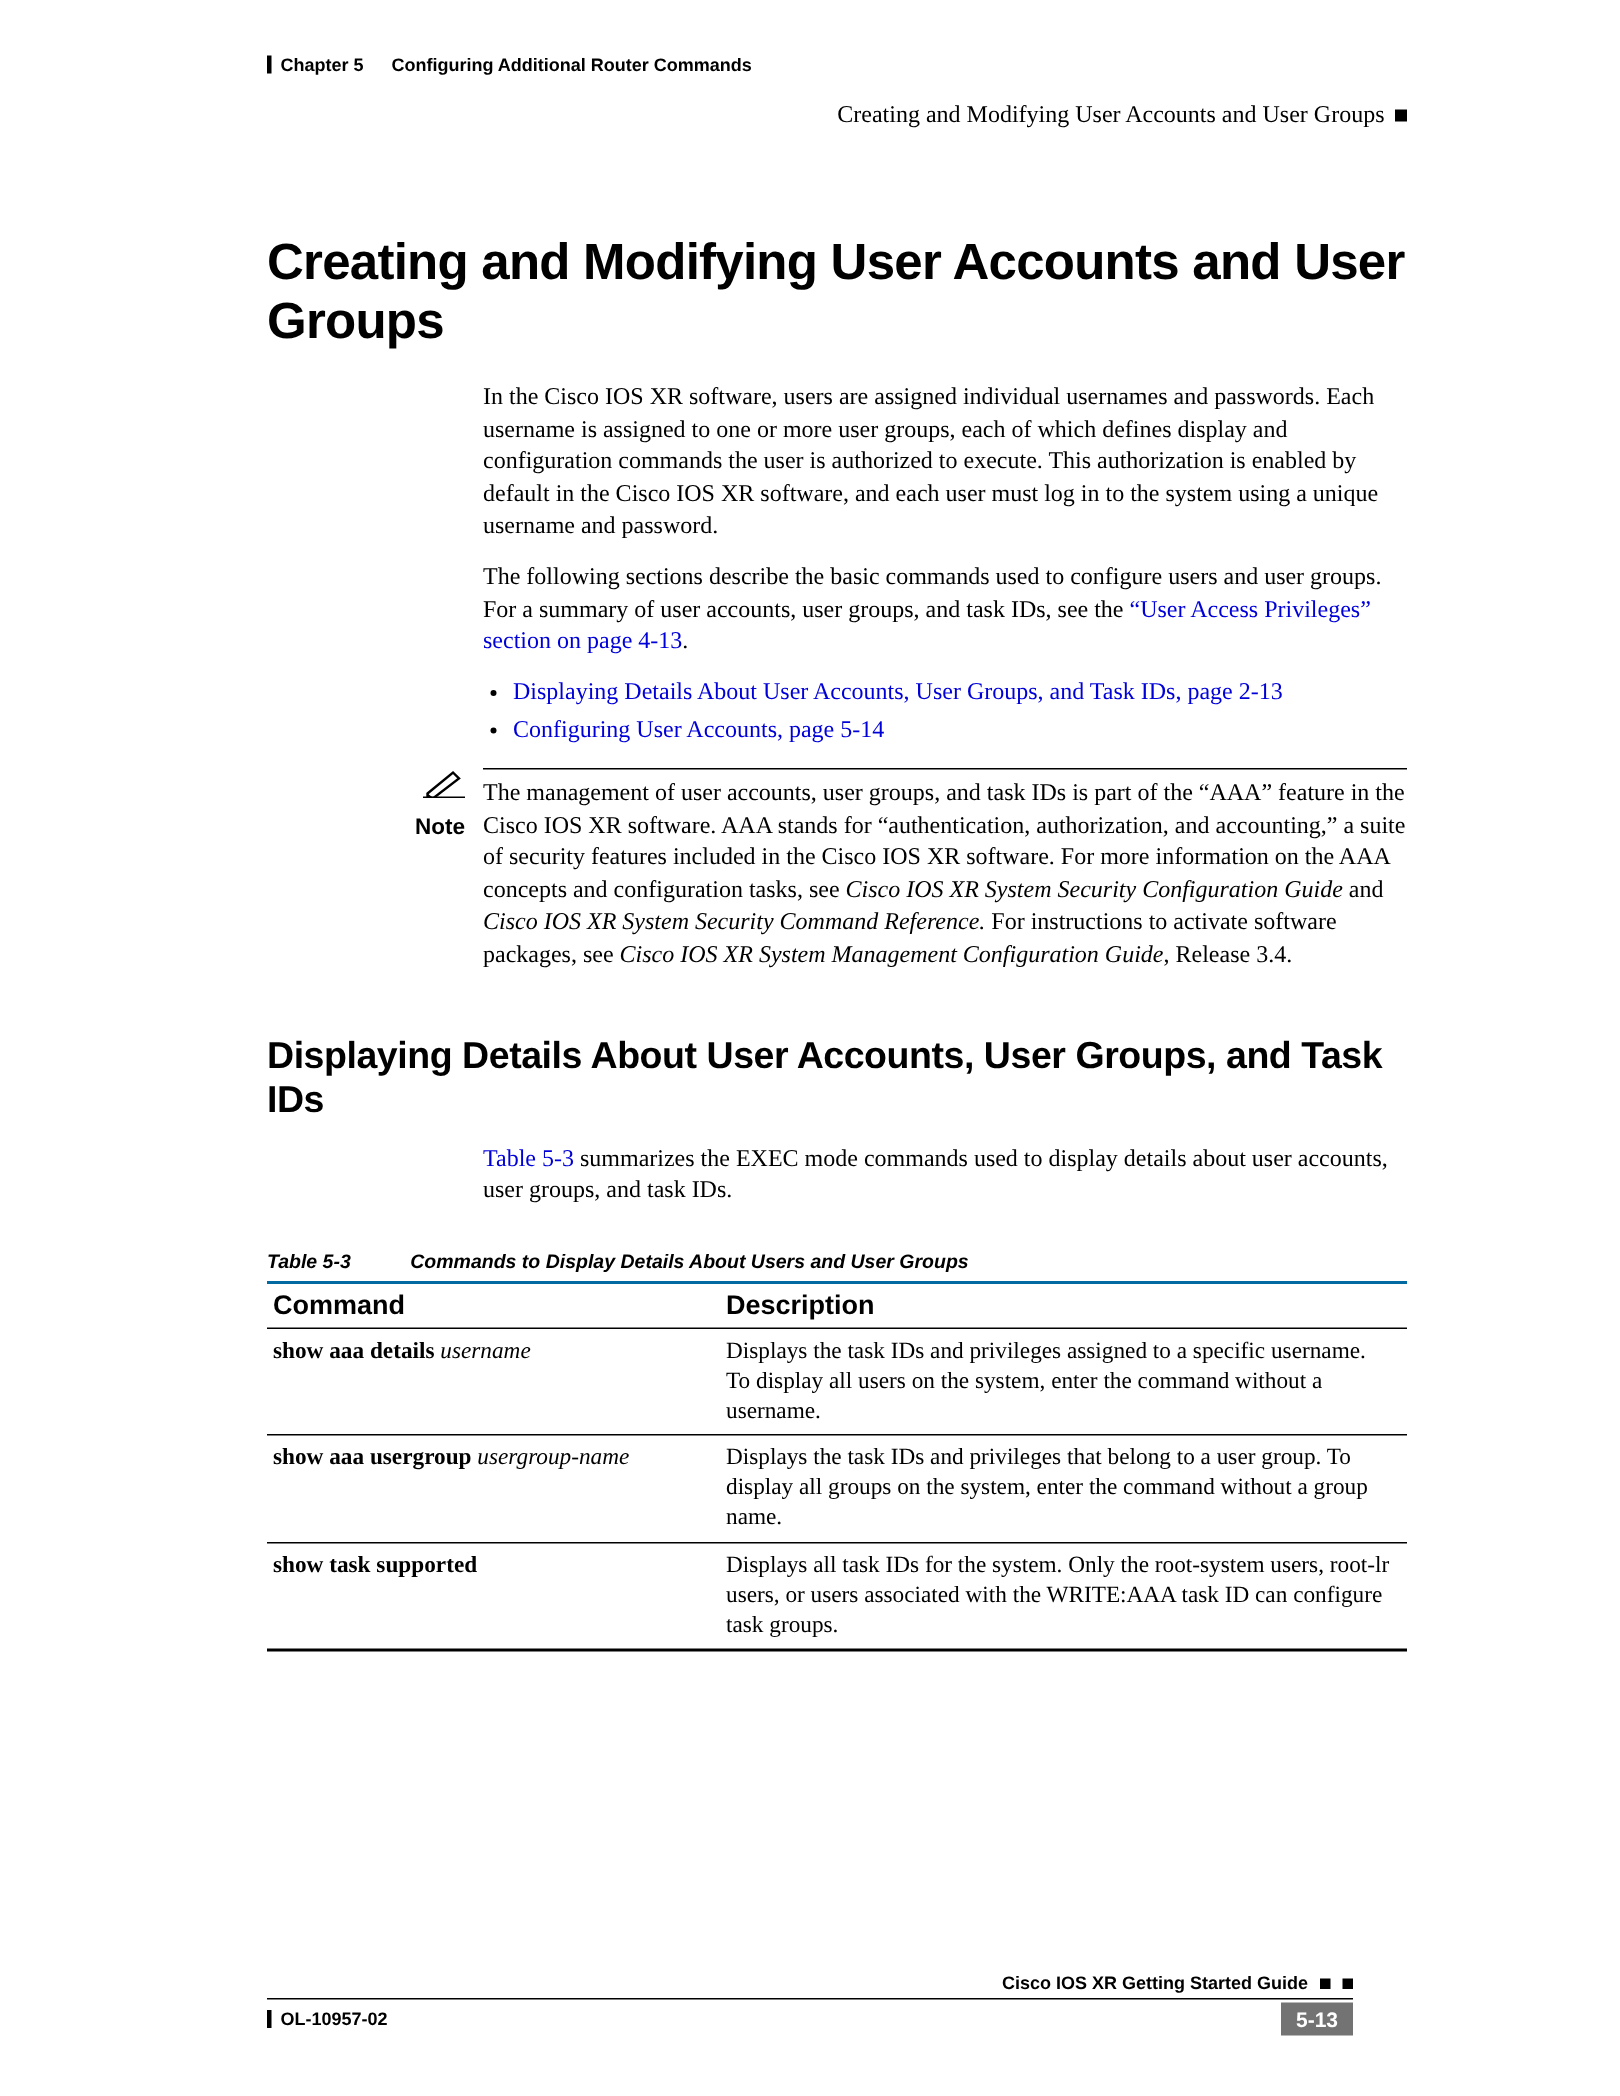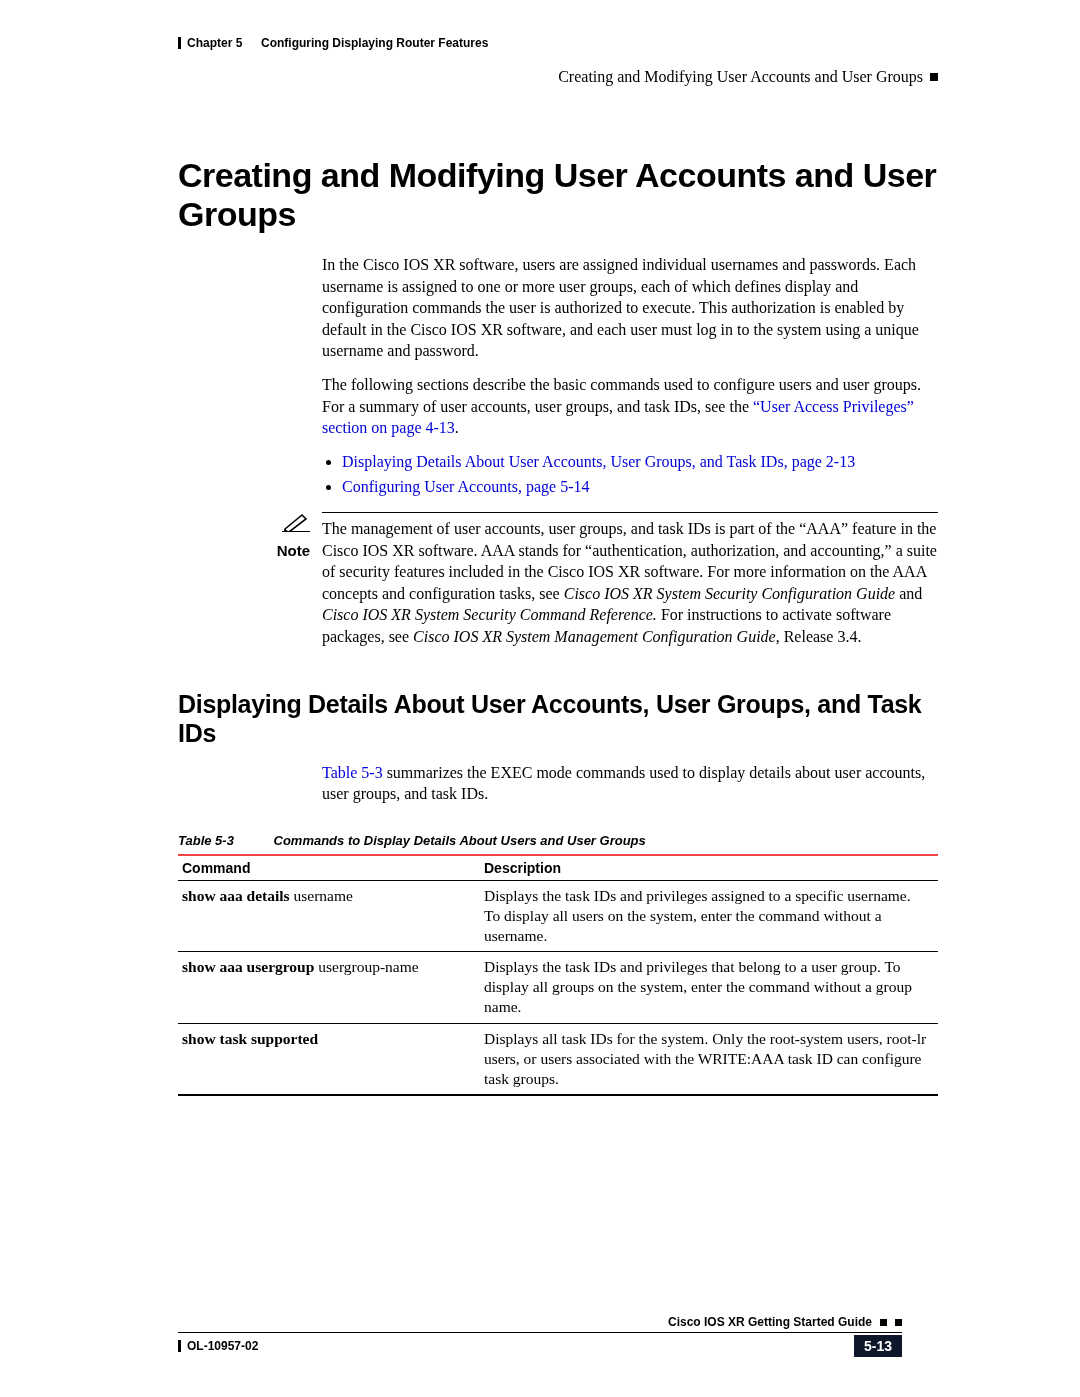--- a/index.html
+++ b/index.html
@@ -127,37 +127,37 @@
   }
   table.cmd-table {
     width: 100%;
     border-collapse: collapse;
     font-size: 15.5px;
   }
   table.cmd-table th {
     text-align: left;
     font-family: Arial, Helvetica, sans-serif;
     font-weight: bold;
-    font-size: 14px;
-    border-top: 2px solid #ef4444;
+    font-size: 18px;
+    border-top: 2px solid #0369a1;
     border-bottom: 1px solid #000;
     padding: 4px 8px 4px 4px;
   }
   table.cmd-table td {
     border-bottom: 1px solid #000;
     padding: 5px 8px 5px 4px;
     vertical-align: top;
     line-height: 1.3;
   }
   table.cmd-table td.cmd-col {
     width: 290px;
     font-family: Georgia, serif;
   }
   .cmd-bold { font-weight: bold; }
-  .cmd-ital { }
+  .cmd-ital { font-style: italic; }
   table.cmd-table tr:last-child td {
     border-bottom: 2px solid #000;
   }
   .footer {
     position: absolute;
     bottom: 40px;
     left: 76px;
     right: 76px;
   }
   .footer-top {
@@ -182,42 +182,42 @@
   }
   .footer-left {
     display: flex;
     align-items: center;
     gap: 6px;
     font-family: Arial, Helvetica, sans-serif;
     font-size: 12px;
     font-weight: bold;
   }
   .page-num {
-    background: #0f172a;
+    background: #737373;
     color: #fff;
     font-family: Arial, Helvetica, sans-serif;
     font-weight: bold;
     font-size: 14px;
     padding: 3px 10px;
   }
   .footer-sq {
     width: 7px; height: 7px; background: #000; display:inline-block;
   }
 </style>
 </head>
 <body>
 
 <div class="page">
 
   <div class="header-top">
     <div class="header-left">
       <span class="header-bar"></span>
       <span>Chapter 5</span>
       <span>&nbsp;&nbsp;</span>
-      <span>Configuring Displaying Router Features</span>
+      <span>Configuring Additional Router Commands</span>
     </div>
   </div>
   <div class="header-right-line">
     <span>Creating and Modifying User Accounts and User Groups</span>
     <span class="header-sq"></span>
   </div>
 
   <h1 class="main-heading">Creating and Modifying User Accounts and User Groups</h1>
 
   <div class="body-text">

